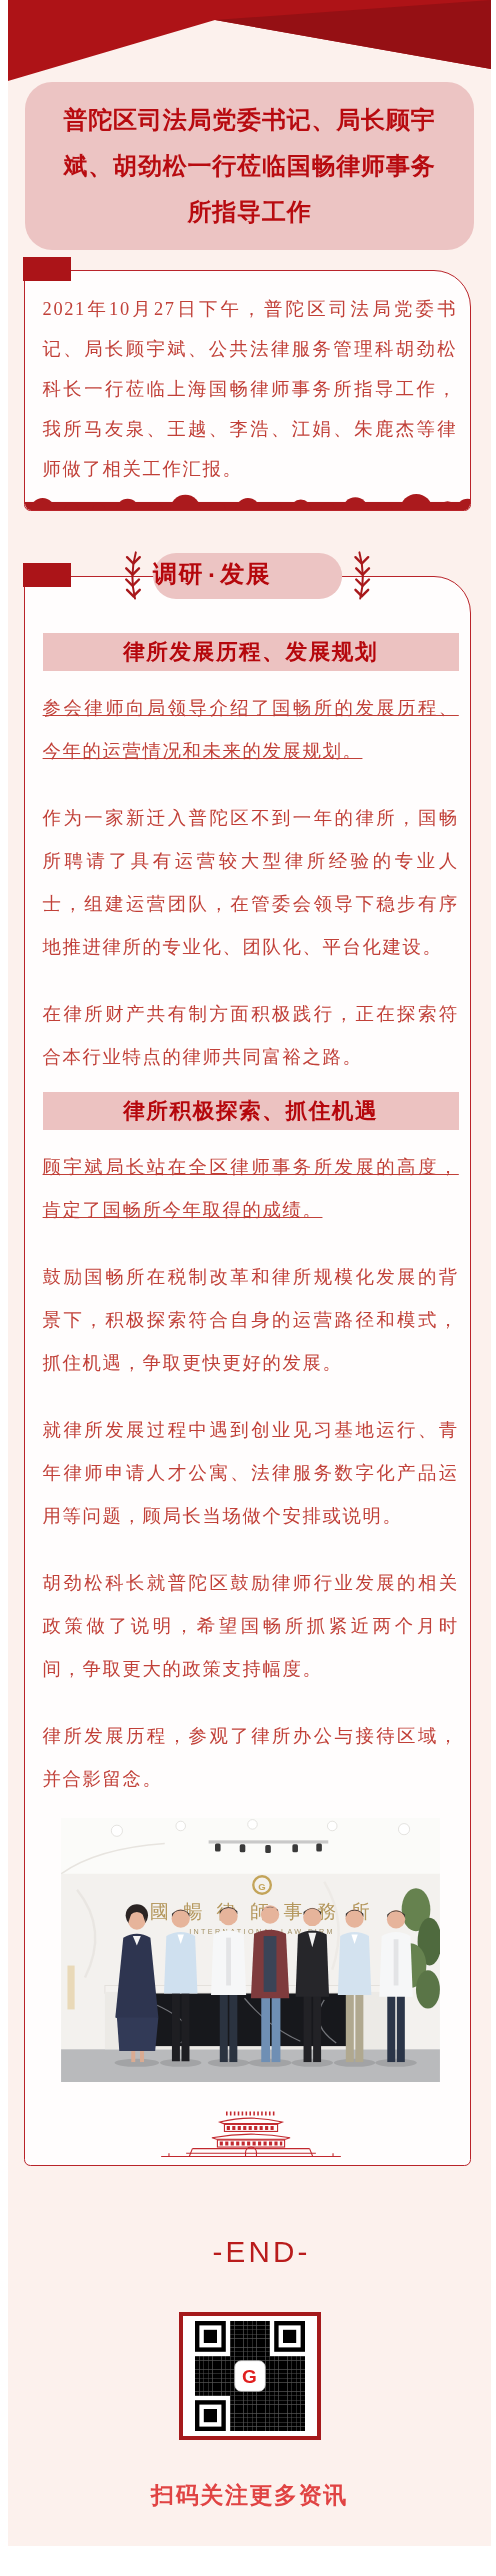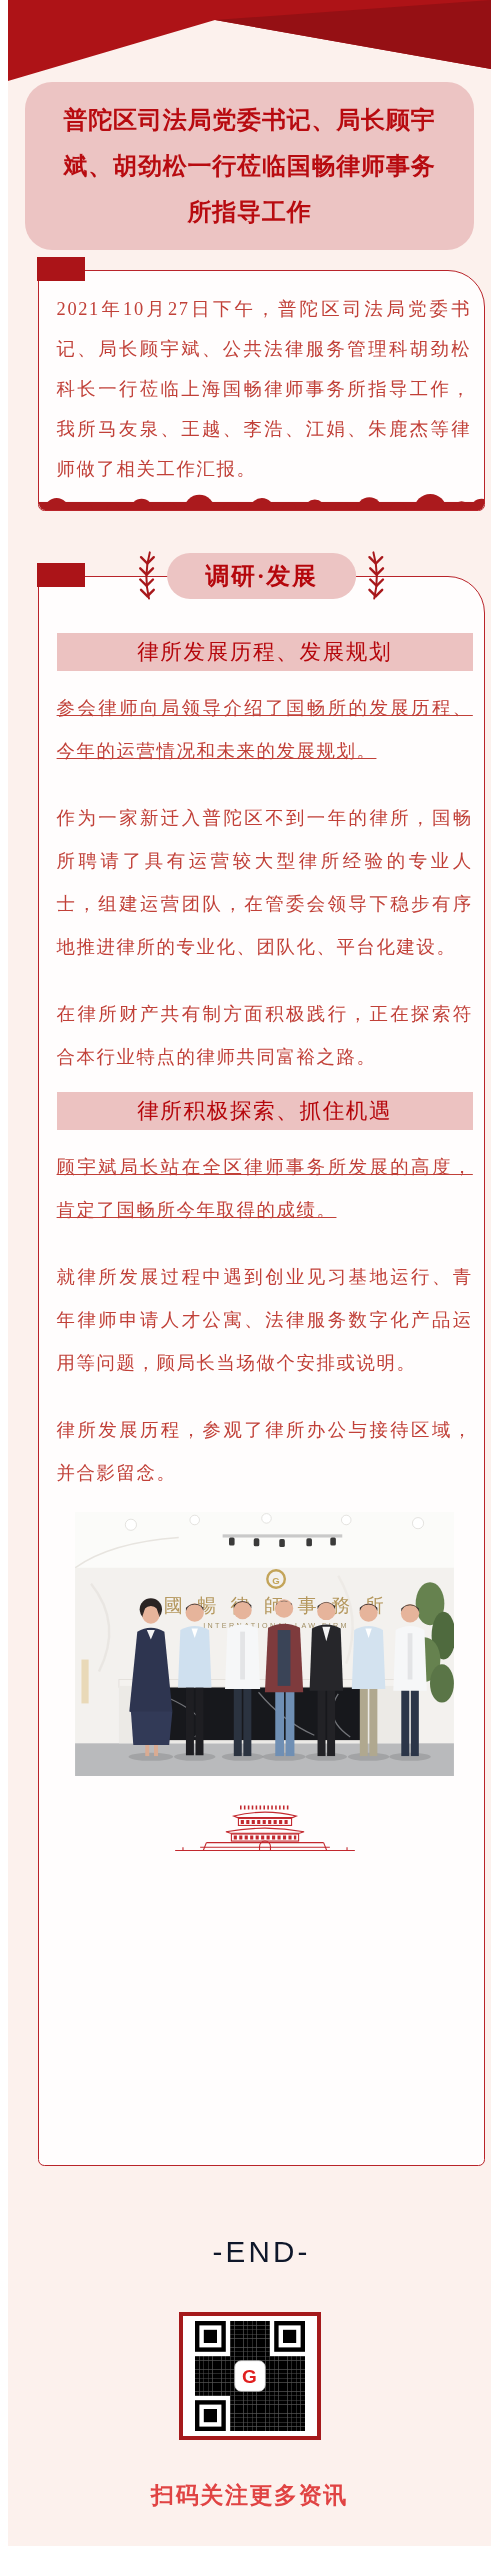--- a/index.html
+++ b/index.html
@@ -14,54 +14,54 @@
   .banner .shade{position:absolute;inset:0;background:#951014;
       clip-path:polygon(207px 20px,483px 0,483px 69px);}
 
   
   .title-card{margin:0 17px;height:168px;border-radius:27px;background:#ecc4c3;
       display:flex;align-items:center;justify-content:center;padding:0 34px;box-sizing:border-box;}
   .title-card h1{margin:0;font-size:24px;line-height:46px;font-weight:bold;color:#b80b10;
       text-align:center;letter-spacing:0.8px;}
 
   
-  .card{position:relative;margin:0 30px;background:#fffdfd;border:1.6px solid #b9242a;
+  .card{position:relative;margin:0 16px;background:#fffdfd;border:1.6px solid #b9242a;
       border-radius:1.6px 37px 6.4px 6.4px;box-sizing:border-box;width:447px;}
   .corner-tag{position:absolute;left:-2.4px;top:-13.6px;width:48px;height:24px;background:#ab1418;}
   .card-a{margin-top:20px;height:241px;}
   .card-a .para-a{margin:0;padding:17.6px 12.8px 0 17.6px;font-size:18.4px;line-height:40px;
       letter-spacing:1.6px;text-align:justify;color:#c14038;}
   .clouds{position:absolute;left:0;right:0;bottom:0;height:37px;overflow:hidden;
       border-radius:0 0 6.4px 6.4px;}
   .clouds svg{display:block;width:100%;height:37px;}
 
   
   .card-b{margin-top:65px;height:1590px;padding:56px 11.2px 0 17.6px;}
   .badge{position:absolute;top:-27px;left:50%;transform:translateX(-50%);
       display:flex;align-items:center;gap:10.4px;z-index:3;}
   .badge .pill{width:189px;height:46px;border-radius:23px;background:#ecc4c3;
-      font-family:Liberation Serif, serif;font-weight:bold;font-size:24px;
-      line-height:46px;color:#b5070c;text-align:center;letter-spacing:1.6px;}
+      font-family:Liberation Mono, monospace;font-weight:bold;font-size:24px;
+      line-height:46px;color:#b5070c;letter-spacing:1.6px;}
   .laurel{width:21px;height:51px;}
 
   
   .sec-header{height:38px;line-height:38px;background:#ecc2c1;text-align:center;
-      font-family:"Liberation Sans","DejaVu Sans",sans-serif;font-weight:normal;font-size:21.6px;
+      font-family:"Liberation Sans","DejaVu Sans",sans-serif;font-weight:bold;font-size:21.6px;
       color:#b5070c;letter-spacing:1.6px;}
   .sec-header.second{margin-top:12.8px;}
   .para{margin:24px 0 0;font-size:18.4px;line-height:43px;letter-spacing:1.6px;
       text-align:justify;color:#c14038;}
   .para.first{margin-top:16px;text-decoration:underline;}
 
   .photo{display:block;margin:17.6px auto 0;width:379px;height:264px;background:#f7f6f4;}
   .tiananmen{display:block;margin:25.6px auto 0;width:216px;height:50px;}
 
   
   .end-label{margin:69px 0 0;text-align:center;font-family:"Liberation Sans","DejaVu Sans",sans-serif;
-      font-size:29.6px;font-weight:400;color:#0f172a;letter-spacing:3.2px;padding-left:24px;}
+      font-size:29.6px;font-weight:400;color:#b91c1c;letter-spacing:3.2px;padding-left:24px;}
   .qr-frame{position:relative;margin:43px auto 0;width:134px;height:120px;background:#ffffff;
       border:4px solid #a51a1c;}
   .qr-frame svg{display:block;margin:4.8px auto 0;}
   .qr-logo{position:absolute;left:50%;top:50%;transform:translate(-50%,-50%);
       width:29px;height:29px;background:#ffffff;border-radius:6.4px;border:0.8px solid #eee;
       display:flex;align-items:center;justify-content:center;
       font-family:"Liberation Sans","DejaVu Sans",sans-serif;font-weight:bold;font-size:19px;color:#e02020;}
   .qr-caption{margin:40px 0 0;text-align:center;font-family:"Liberation Sans","DejaVu Sans",sans-serif;
       font-size:23px;font-weight:600;color:#e04343;letter-spacing:1.6px;}
 </style>
@@ -133,21 +133,23 @@
         </svg>
       </div>
 
       <div class="sec-header">律所发展历程、发展规划</div>
       <p class="para first">参会律师向局领导介绍了国畅所的发展历程、今年的运营情况和未来的发展规划。</p>
       <p class="para">作为一家新迁入普陀区不到一年的律所，国畅所聘请了具有运营较大型律所经验的专业人士，组建运营团队，在管委会领导下稳步有序地推进律所的专业化、团队化、平台化建设。</p>
       <p class="para">在律所财产共有制方面积极践行，正在探索符合本行业特点的律师共同富裕之路。</p>
 
       <div class="sec-header second">律所积极探索、抓住机遇</div>
       <p class="para first">顾宇斌局长站在全区律师事务所发展的高度，肯定了国畅所今年取得的成绩。</p>
+      <p class="para">鼓励国畅所在税制改革和律所规模化发展的背景下，积极探索符合自身的运营路径和模式，抓住机遇，争取更快更好的发展。</p>
       <p class="para">就律所发展过程中遇到创业见习基地运行、青年律师申请人才公寓、法律服务数字化产品运用等问题，顾局长当场做个安排或说明。</p>
+      <p class="para">胡劲松科长就普陀区鼓励律师行业发展的相关政策做了说明，希望国畅所抓紧近两个月时间，争取更大的政策支持幅度。</p>
       <p class="para">律所发展历程，参观了律所办公与接待区域，并合影留念。</p>
 
       <svg class="photo" viewBox="0 0 475 331">
         <rect x="0" y="0" width="475" height="331" fill="#f7f6f4"></rect>
         <rect x="0" y="0" width="475" height="70" fill="#fbfbf9"></rect>
         <path d="M0,70 Q45,38 130,32" fill="none" stroke="#e7e4df" stroke-width="2"></path>
         <rect x="0" y="70" width="475" height="220" fill="#f3f1ee"></rect>
         <path d="M20,90 Q60,140 30,200" stroke="#e3e0da" stroke-width="3" fill="none" opacity=".6"></path>
         <path d="M330,80 Q360,130 340,190" stroke="#e7e4de" stroke-width="3" fill="none" opacity=".5"></path>
 

